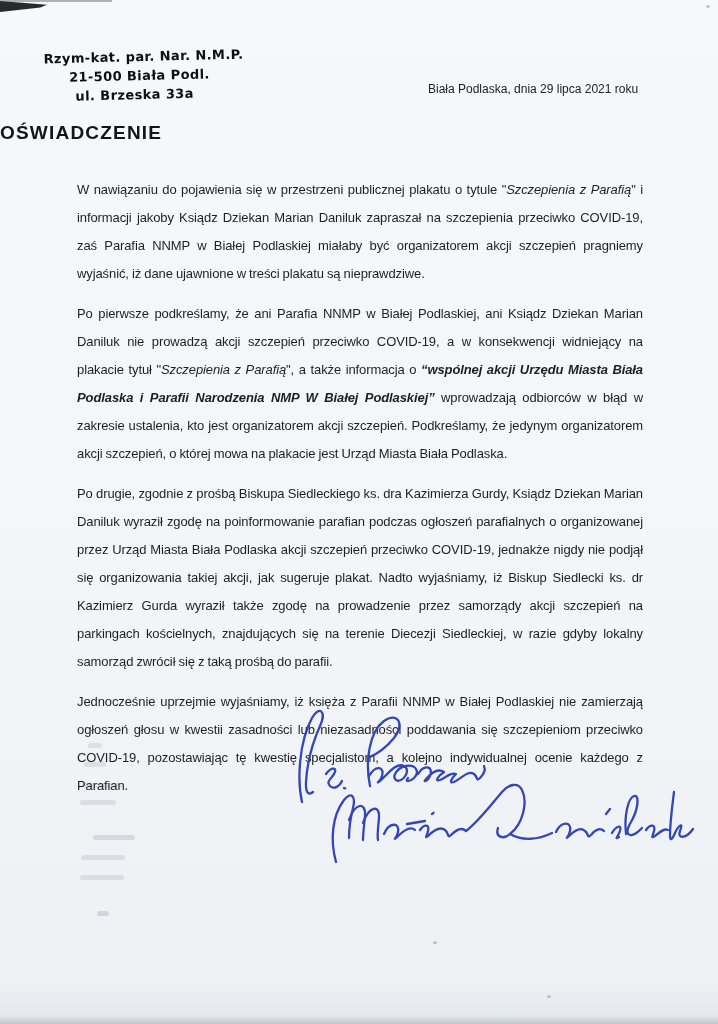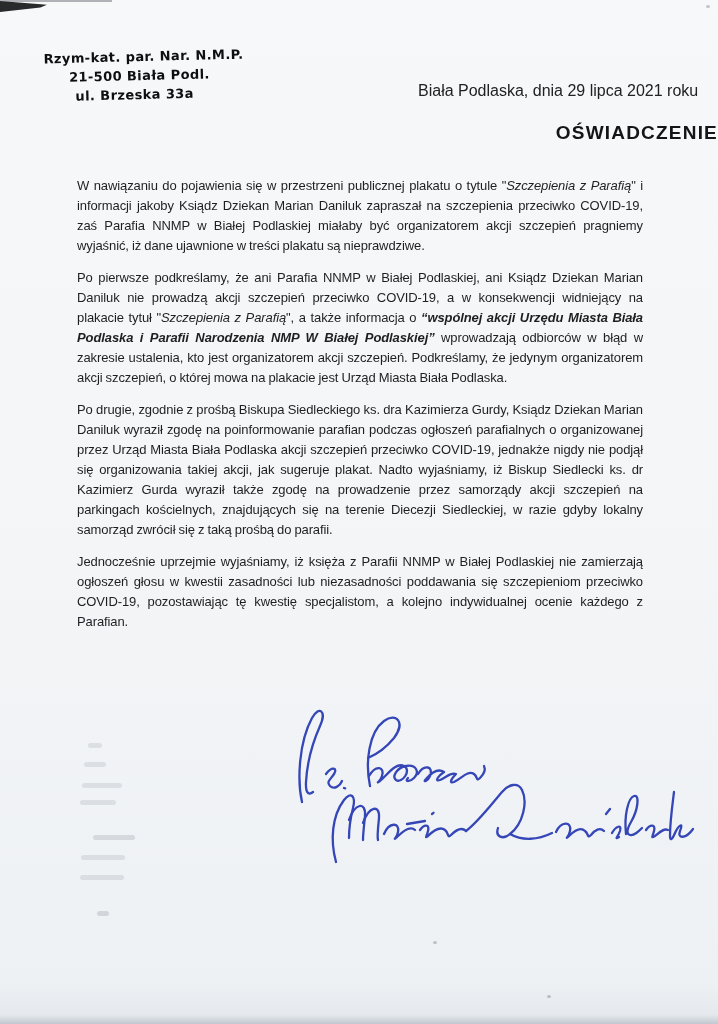--- a/index.html
+++ b/index.html
@@ -26,34 +26,34 @@
   .stamp{
     position:absolute;left:44px;top:47px;
     transform:rotate(-1.4deg);
     font-family:"DejaVu Sans",sans-serif;
     font-weight:bold;font-size:13px;line-height:19px;
     letter-spacing:.4px;color:#0e0f12;
   }
   .stamp .l2{padding-left:25px;}
   .stamp .l3{padding-left:31px;}
   .dateline{
-    position:absolute;left:418px;top:82px;
-    font-size:16px;color:#222;white-space:nowrap;
+    position:absolute;left:428px;top:82px;
+    font-size:12px;color:#222;white-space:nowrap;
   }
   .doc-title{
     position:absolute;left:0;right:0;top:122px;
-    text-align:right;font-weight:bold;font-size:19px;
+    text-align:left;font-weight:bold;font-size:19px;
     letter-spacing:1.2px;color:#141518;
   }
   .body-text{
     position:absolute;left:77px;top:176px;width:566px;
   }
   .body-text p{
     margin:0 0 12px 0;
-    font-size:13px;line-height:20px;
+    font-size:13px;line-height:28px;
     letter-spacing:-.1px;word-spacing:-.4px;
     text-align:justify;color:#1d1f22;
   }
   .run-i{font-style:italic;}
   .run-bi{font-style:italic;font-weight:bold;}
   .signature{position:absolute;left:272px;top:700px;width:440px;height:170px;}
   .signature svg{display:block;width:100%;height:100%;}
   
   .ghost{position:absolute;height:5px;border-radius:3px;
     background:rgba(95,105,120,.14);filter:blur(.7px);}

